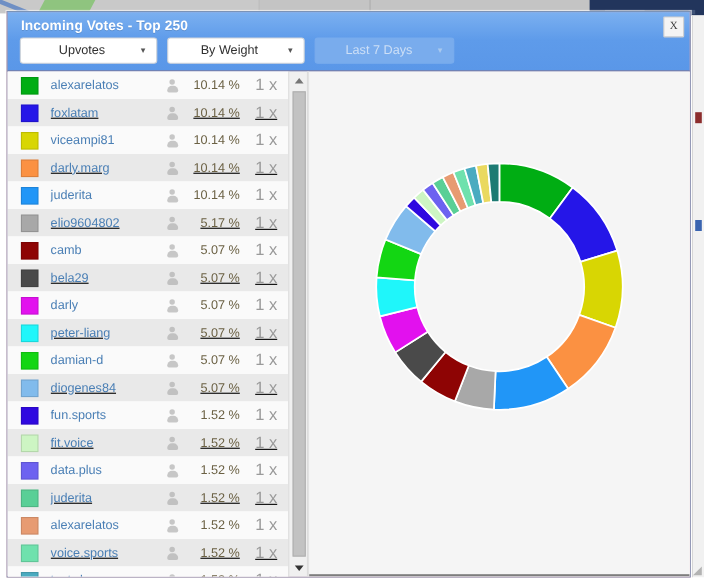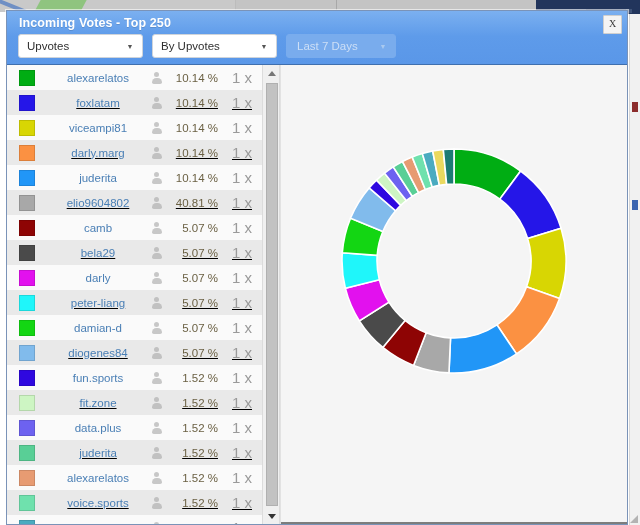--- a/index.html
+++ b/index.html
@@ -56,28 +56,28 @@
   
   .ddrow{position:absolute;left:11px;top:23px;display:flex;gap:9px;}
   .dd{
     height:24px;box-sizing:border-box;
     background:#ffffff;border:1px solid #cfd4da;border-radius:3px;
     display:flex;align-items:center;
     font-size:11.5px;color:#2f2f2f;cursor:pointer;
     padding:0 0 0 8px;
     position:relative;
   }
-  .dd .lbl{flex:1;white-space:nowrap;}
+  .dd .lbl{flex:1;white-space:nowrap;text-align:center;}
   .dd .arw{
     width:16px;text-align:center;font-size:7px;color:#555;
     padding-right:4px;
   }
   .dd1{width:125px;}
   .dd2{width:125px;}
-  .dd3{width:110px;background:#79aced;border-color:#79aced;color:#cddff6;cursor:default;padding-left:10px;}
+  .dd3{width:127px;background:#79aced;border-color:#79aced;color:#cddff6;cursor:default;padding-left:10px;}
   .dd3 .arw{color:#a9c9ef;}
 
   
   #content{flex:1;display:flex;min-height:0;background:#ffffff;}
 
   
   #list-pane{
     width:255px;flex:0 0 255px;position:relative;
     background:#ffffff;overflow:hidden;
   }
@@ -90,21 +90,20 @@
   .row.alt{background:#e9e9e9;text-decoration:underline;}
   .row.norm{background:#fafafa;}
   .swatch{
     width:16px;height:16px;flex:0 0 16px;border:1px solid rgba(0,0,0,.12);
     box-sizing:border-box;
   }
   .name{
     margin-left:11px;width:104px;color:#4a7fb5;
     white-space:nowrap;overflow:hidden;text-overflow:ellipsis;
     cursor:pointer;
-    text-align:center;
   }
   .usericon{
     width:13px;height:13px;flex:0 0 13px;position:relative;opacity:.62;
   }
   .usericon .head{position:absolute;left:4px;top:1px;width:5px;height:5px;border-radius:50%;background:#a9a9a9;}
   .usericon .body{position:absolute;left:1.5px;top:6.5px;width:10px;height:6px;border-radius:5px 5px 2px 2px;background:#a9a9a9;}
   .pct{
     margin-left:10px;width:45px;text-align:right;
     color:#6b6144;font-size:11.5px;
   }
@@ -166,21 +165,21 @@
   <div id="titlebar">
     <div class="title">Incoming Votes - Top 250</div>
     <div id="close-btn">X</div>
 
     <div class="ddrow">
       <div class="dd dd1">
         <span class="lbl">Upvotes</span>
         <span class="arw">▼</span>
       </div>
       <div class="dd dd2">
-        <span class="lbl">By Upvotes</span>
+        <span class="lbl">By Weight</span>
         <span class="arw">▼</span>
       </div>
       <div class="dd dd3">
         <span class="lbl">Last 7 Days</span>
         <span class="arw">▼</span>
       </div>
     </div>
   </div>
 
   <div id="content">
@@ -237,21 +236,21 @@
             <div class="pct">10.14 %</div>
             <div class="mult">1 x</div>
           </div>
           <div class="row alt">
             <div class="swatch" style="background: rgb(168, 168, 168);"></div>
             <div class="name">elio9604802</div>
             <div class="usericon">
               <div class="head"></div>
               <div class="body"></div>
             </div>
-            <div class="pct">40.81 %</div>
+            <div class="pct">5.17 %</div>
             <div class="mult">1 x</div>
           </div>
           <div class="row norm">
             <div class="swatch" style="background: rgb(142, 4, 4);"></div>
             <div class="name">camb</div>
             <div class="usericon">
               <div class="head"></div>
               <div class="body"></div>
             </div>
             <div class="pct">5.07 %</div>
@@ -312,21 +311,21 @@
             <div class="name">fun.sports</div>
             <div class="usericon">
               <div class="head"></div>
               <div class="body"></div>
             </div>
             <div class="pct">1.52 %</div>
             <div class="mult">1 x</div>
           </div>
           <div class="row alt">
             <div class="swatch" style="background: rgb(205, 245, 195);"></div>
-            <div class="name">fit.zone</div>
+            <div class="name">fit.voice</div>
             <div class="usericon">
               <div class="head"></div>
               <div class="body"></div>
             </div>
             <div class="pct">1.52 %</div>
             <div class="mult">1 x</div>
           </div>
           <div class="row norm">
             <div class="swatch" style="background: rgb(109, 98, 240);"></div>
             <div class="name">data.plus</div>

